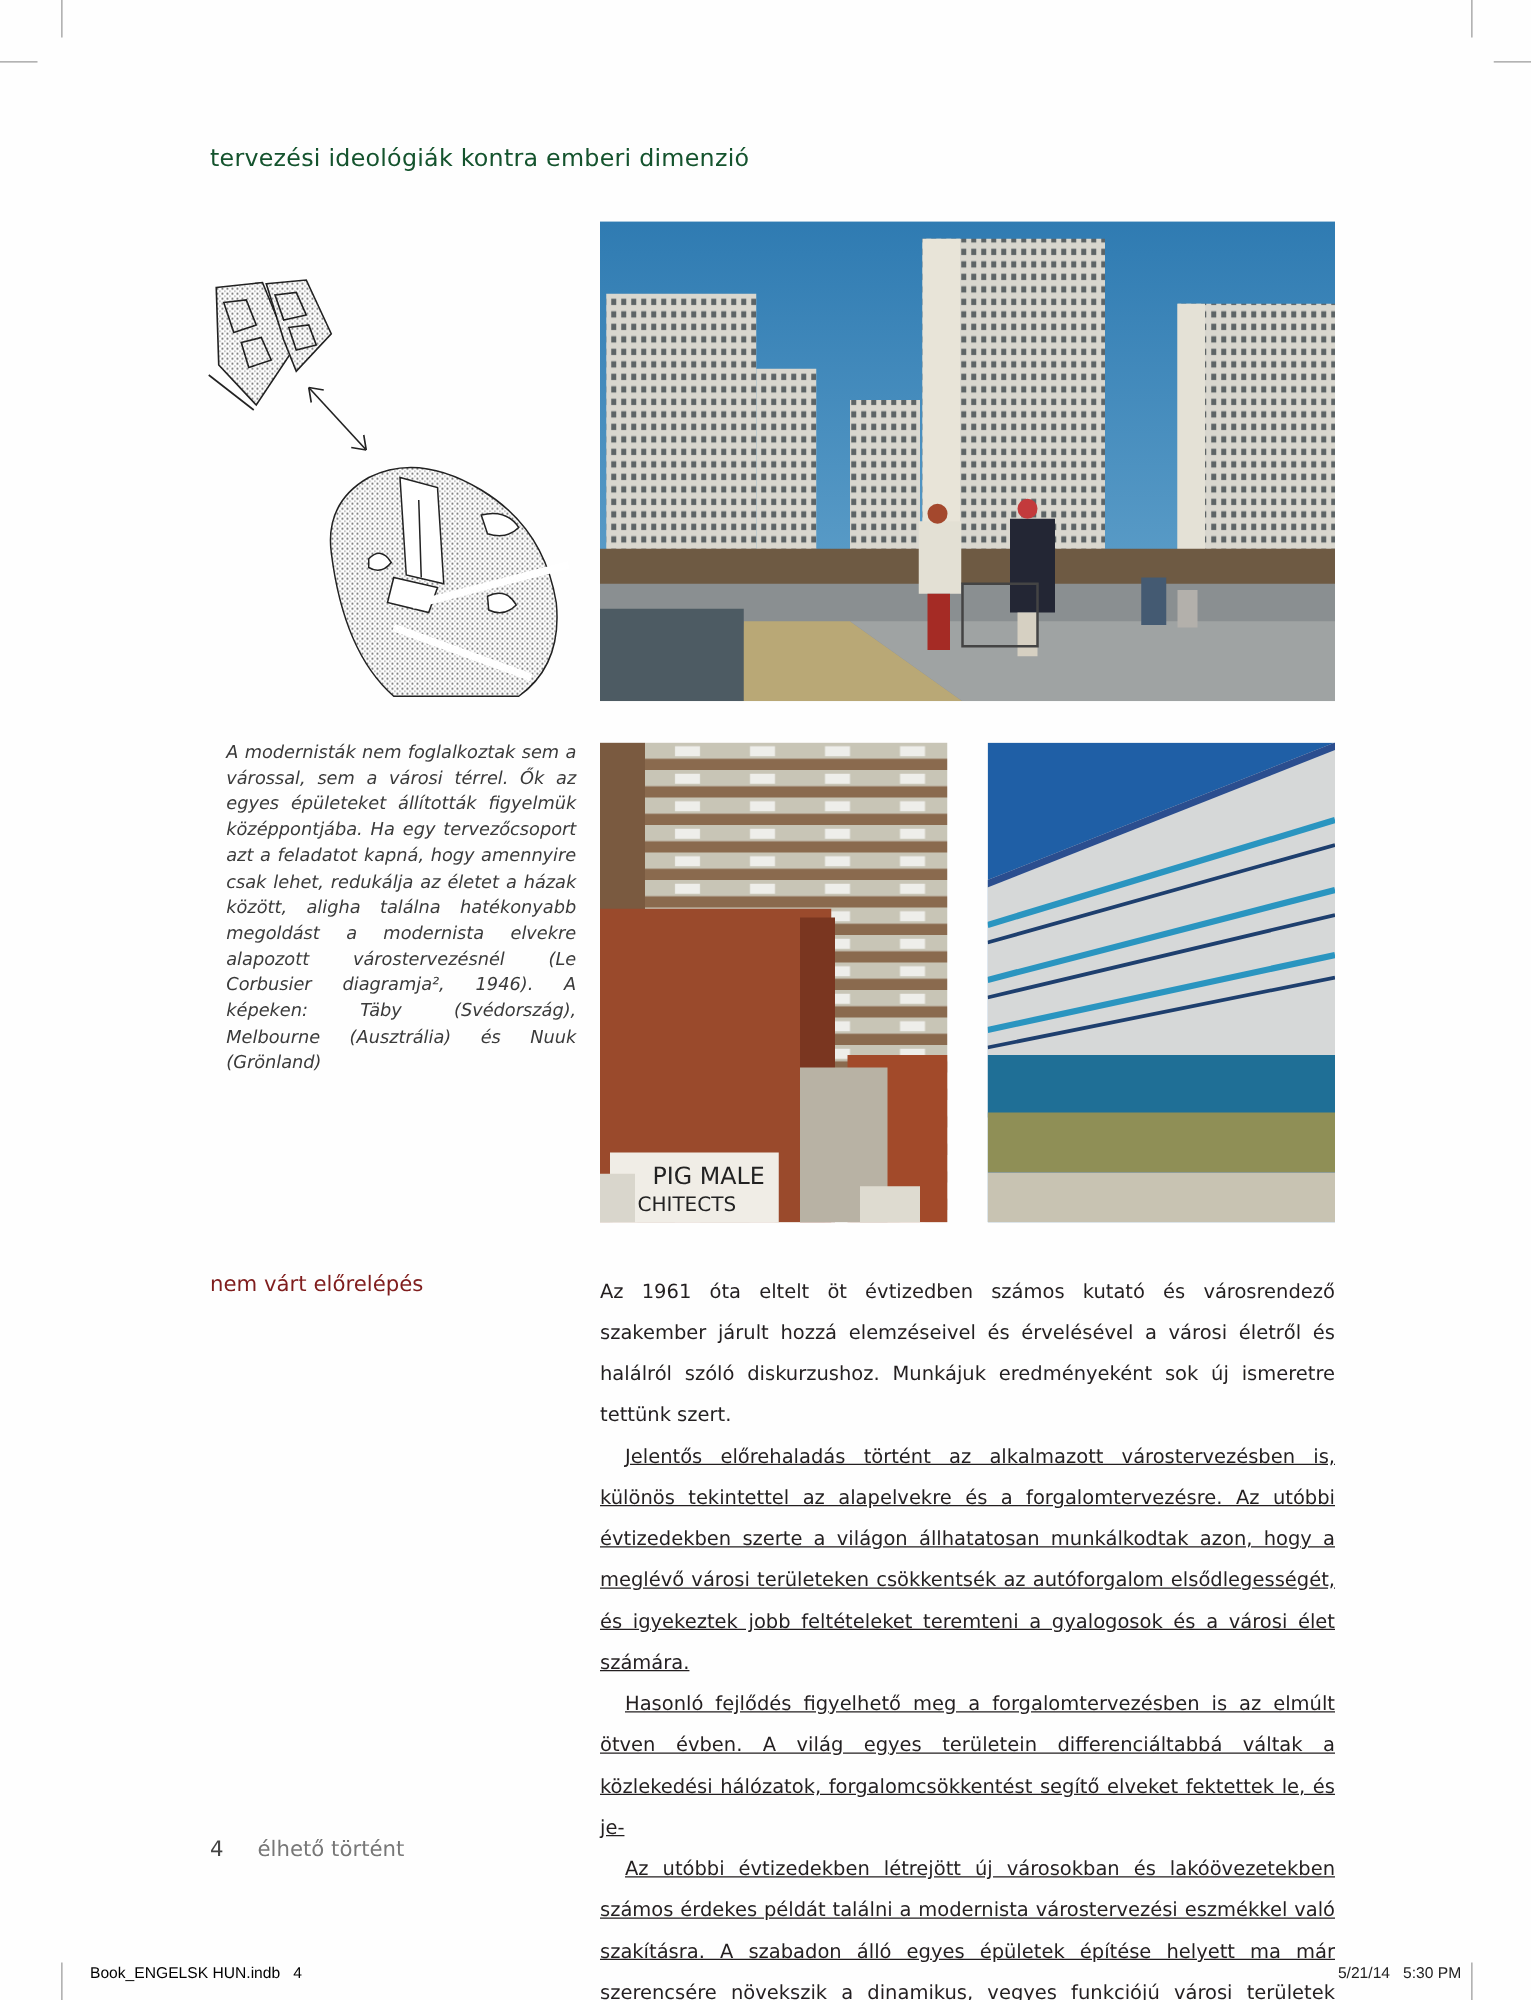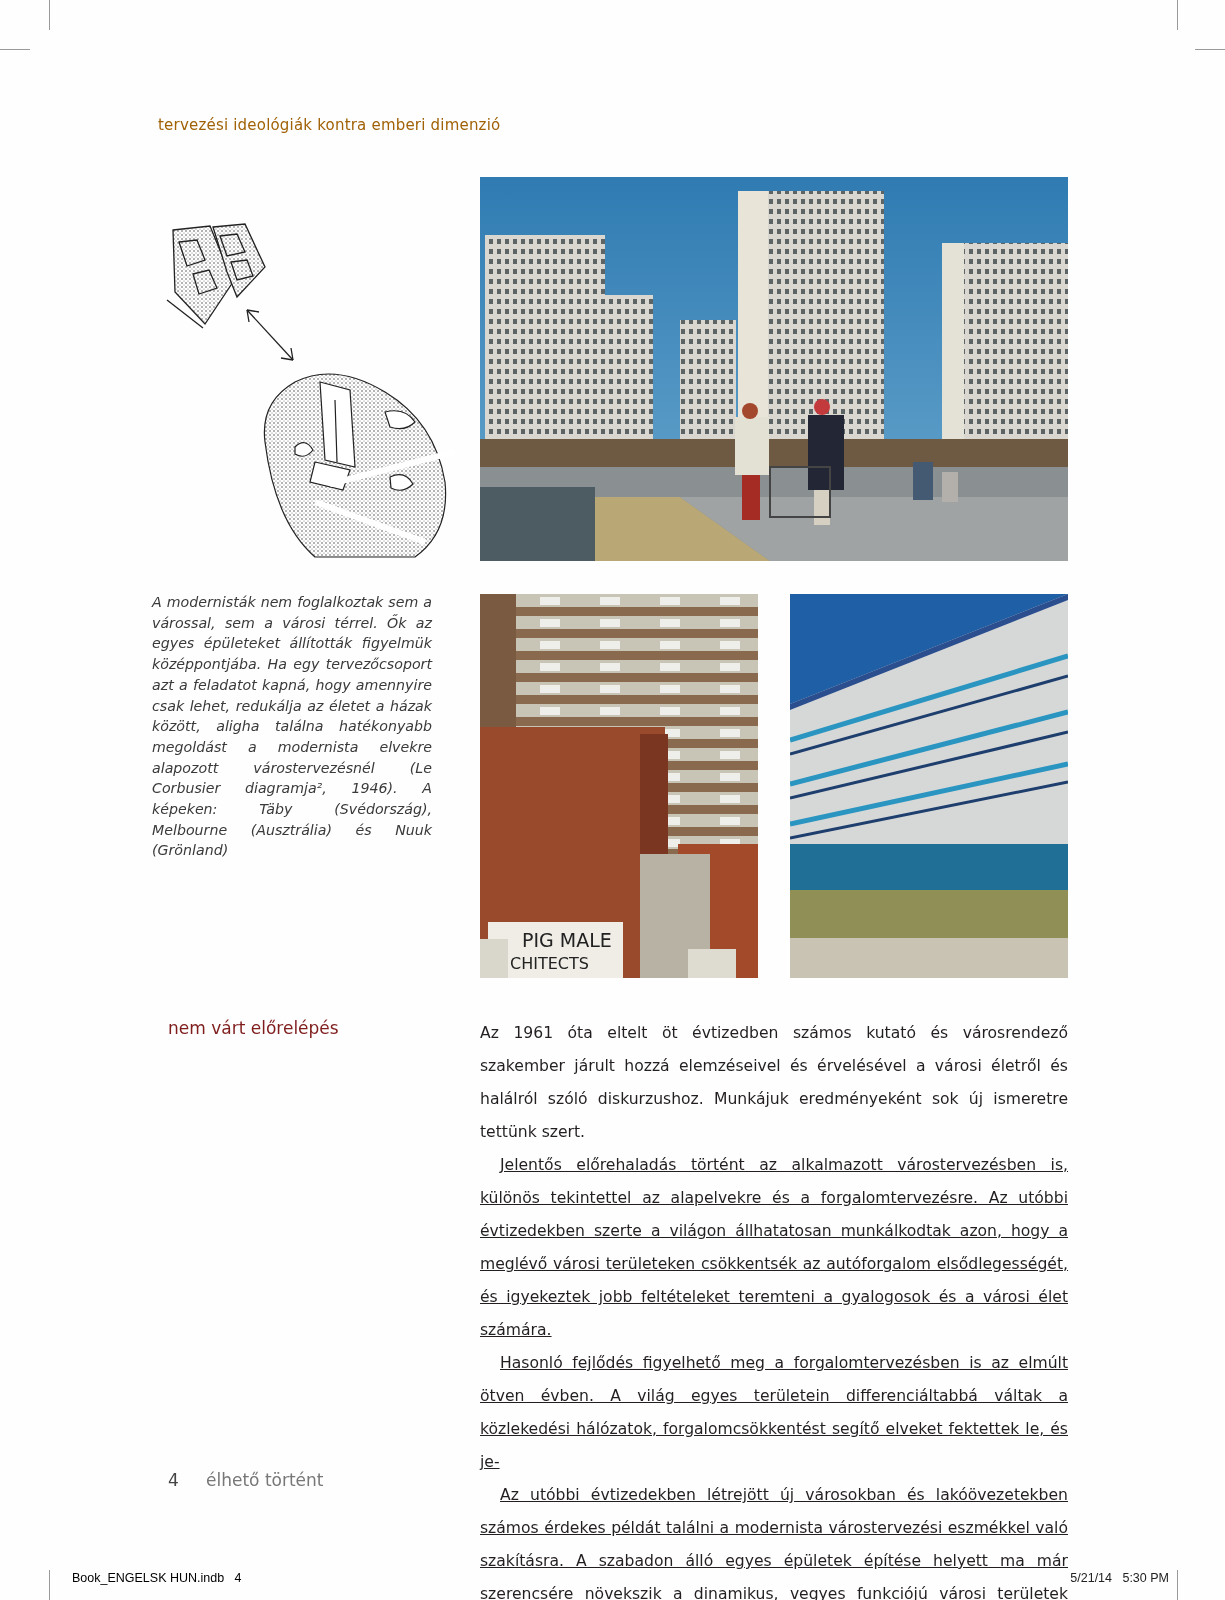--- a/index.html
+++ b/index.html
@@ -1,21 +1,21 @@
 <!DOCTYPE html>
 <html><head>
 <meta charset="utf-8">
 <style>
   html, body { margin: 0; padding: 0; background: #fefefe; }
   body { width: 1225px; height: 1600px; position: relative; overflow: hidden; font-family: "DejaVu Sans", sans-serif; color: #231f20; }
   .crop { position: absolute; background: #9a9a9a; }
-  .running-head { position: absolute; left: 158px; top: 116px; font-size: 15px; color: #a16207; letter-spacing: 0.2px; }
+  .running-head { position: absolute; left: 168px; top: 116px; font-size: 19px; color: #14532d; letter-spacing: 0.2px; }
   .drawing { position: absolute; left: 165px; top: 222px; width: 290px; height: 340px; }
   .photo { position: absolute; overflow: hidden; }
-  .caption { position: absolute; left: 152px; top: 592px; width: 280px; font-family: "DejaVu Sans", sans-serif; font-style: italic; font-size: 14.2px; line-height: 20.7px; color: #3a3a3a; text-align: justify; }
+  .caption { position: absolute; left: 181px; top: 592px; width: 280px; font-family: "DejaVu Sans", sans-serif; font-style: italic; font-size: 14.2px; line-height: 20.7px; color: #3a3a3a; text-align: justify; }
   .caption p { margin: 0; }
   .section-label { position: absolute; left: 168px; top: 1018px; font-size: 17px; color: #7f1d1d; }
   .body-text { position: absolute; left: 480px; top: 1017px; width: 588px; font-size: 15.6px; line-height: 33px; color: #231f20; text-align: justify; }
   .body-text p { margin: 0; }
   .body-text p + p { text-indent: 20px; text-decoration: underline; }
   .folio { position: absolute; left: 168px; top: 1470px; font-size: 17px; color: #555; }
   .folio .num { display: inline-block; width: 38px; color: #444; }
   .folio .title { color: #777; }
   .slug-left { position: absolute; left: 72px; top: 1571px; font-family: "Liberation Sans", sans-serif; font-size: 12.5px; color: #000000; }
   .slug-right { position: absolute; right: 56px; top: 1571px; font-family: "Liberation Sans", sans-serif; font-size: 12.5px; color: #222; }

